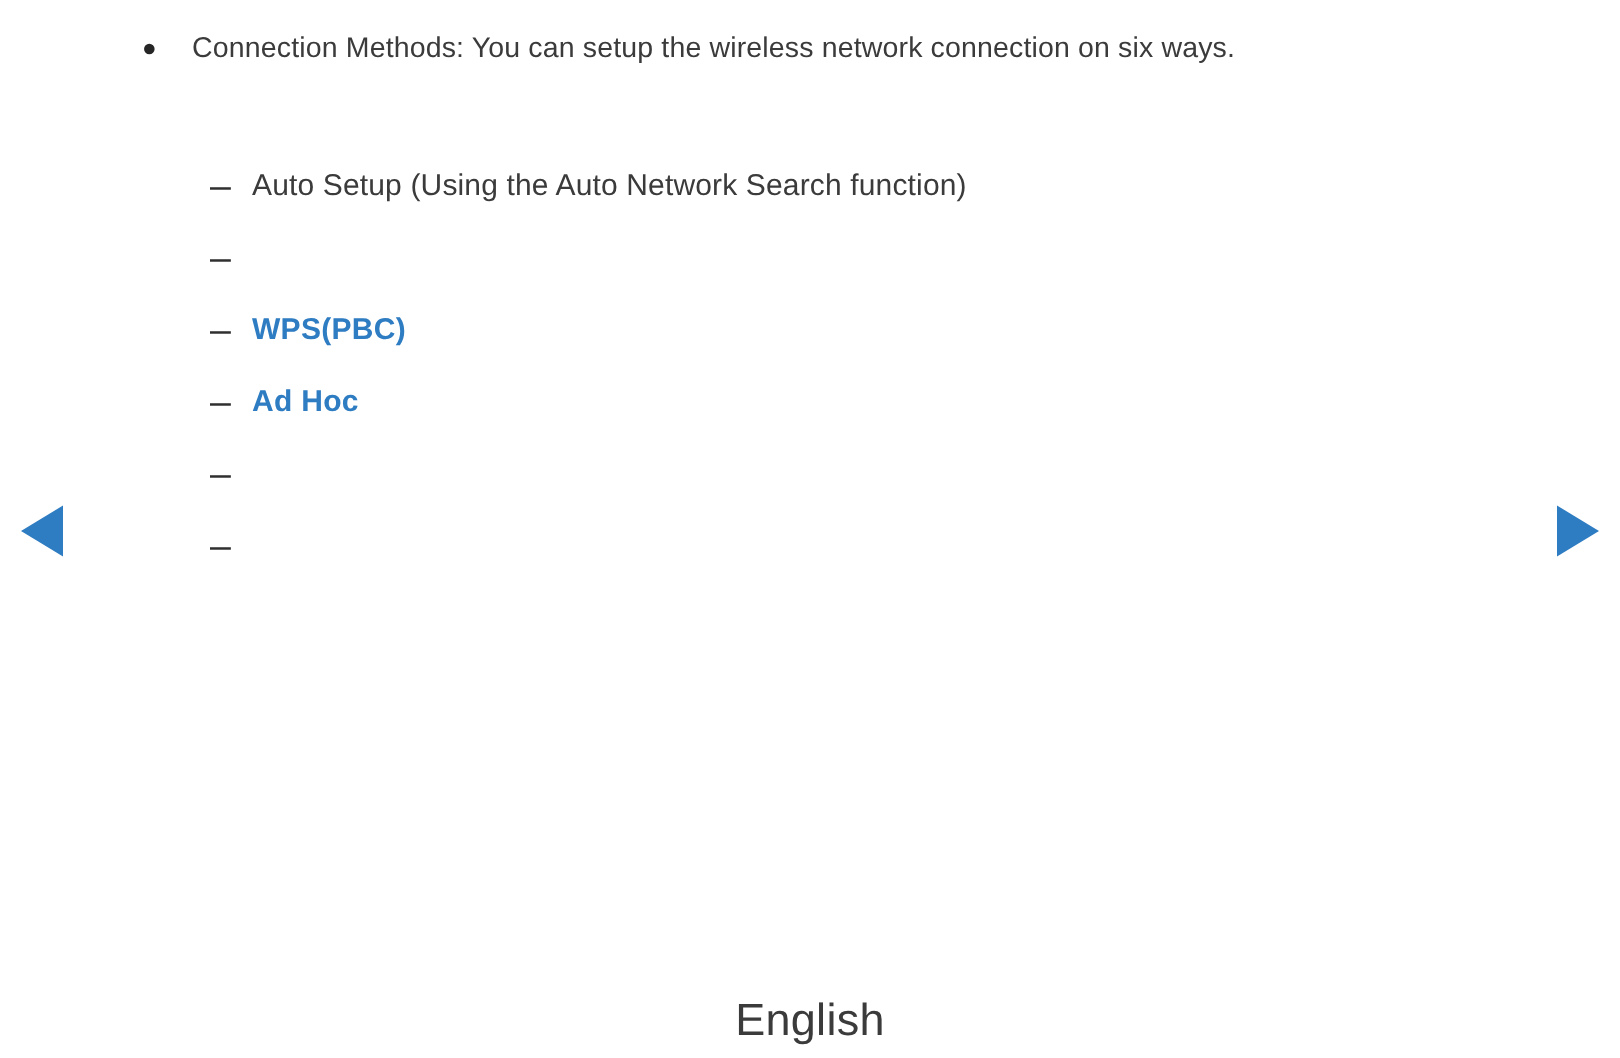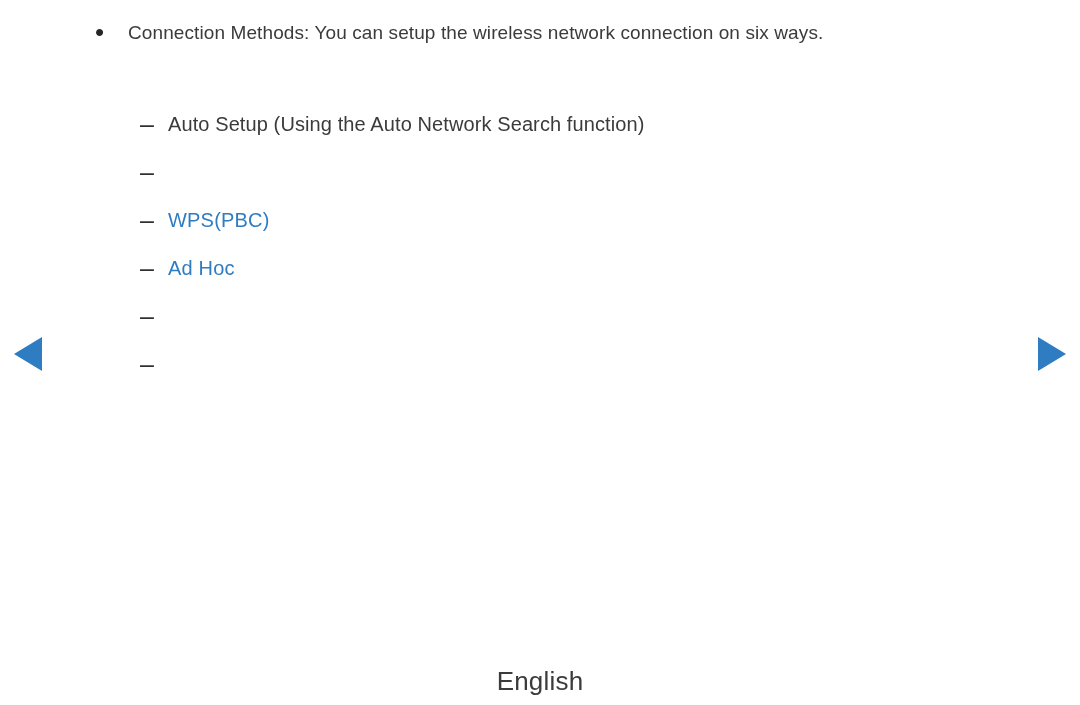--- a/index.html
+++ b/index.html
@@ -75,21 +75,21 @@
   }
   .sub-text {
     color: #3b3b3b;
     font-size: 20px;
     line-height: 1.1;
     letter-spacing: 0.1px;
     white-space: nowrap;
   }
   .sub-item.highlight .sub-text {
     color: #2e7cc2;
-    font-weight: normal;
+    font-weight: bold;
     letter-spacing: 0.2px;
   }
 
   
   .nav-arrow {
     position: absolute;
     top: 337px;
     width: 0;
     height: 0;
     border-top: 17px solid transparent;
@@ -105,21 +105,21 @@
   }
 
   
   .footer {
     position: absolute;
     left: 0;
     top: 664px;
     width: 1080px;
     text-align: center;
     color: #3b3b3b;
-    font-size: 26px;
+    font-size: 30px;
     line-height: 34px;
     letter-spacing: 0.2px;
   }
 </style>
 </head>
 <body>
 
 <div class="page">
 
   <div class="content">

